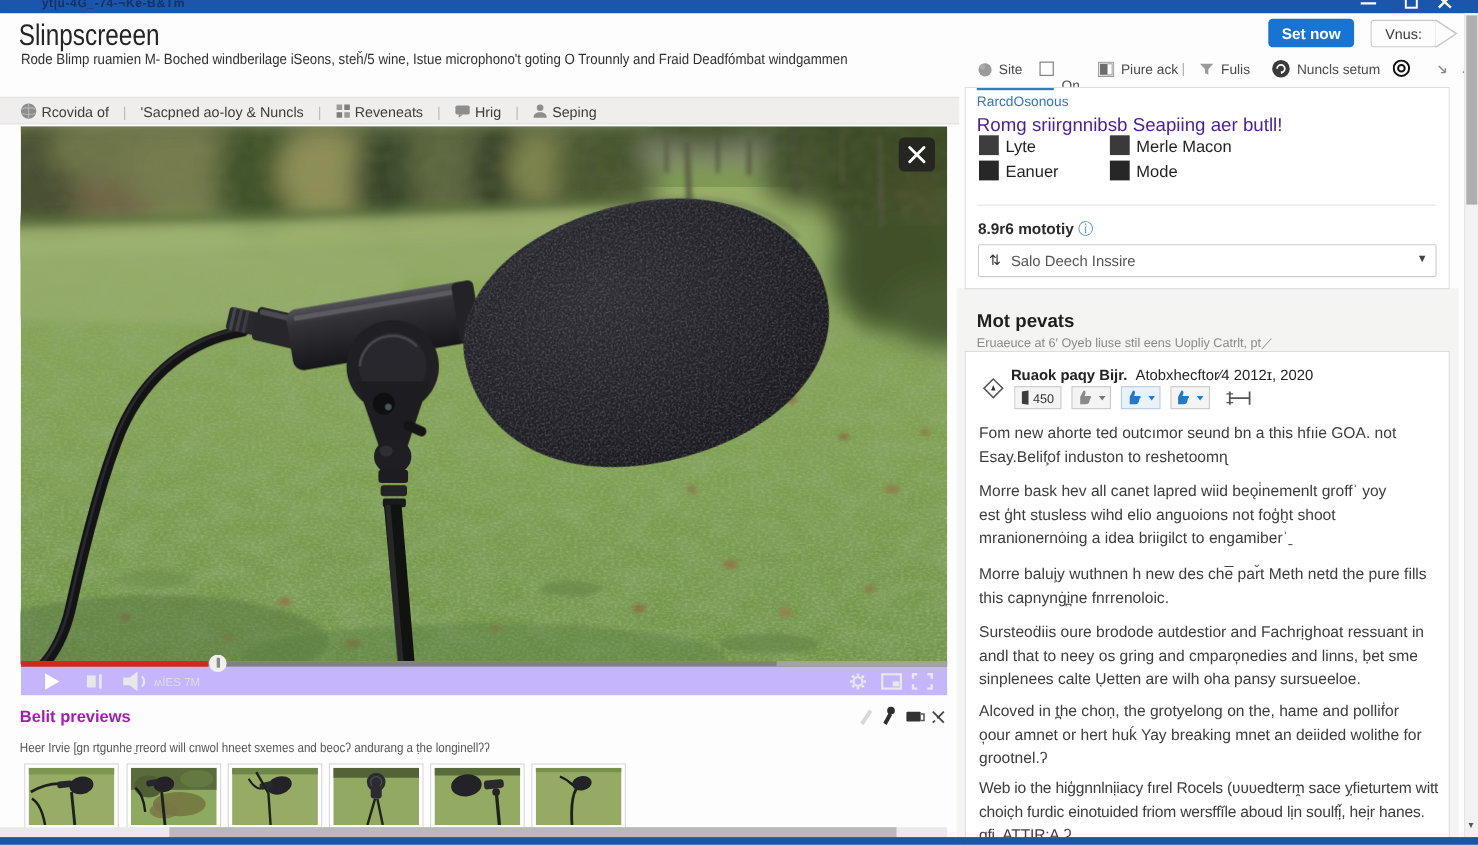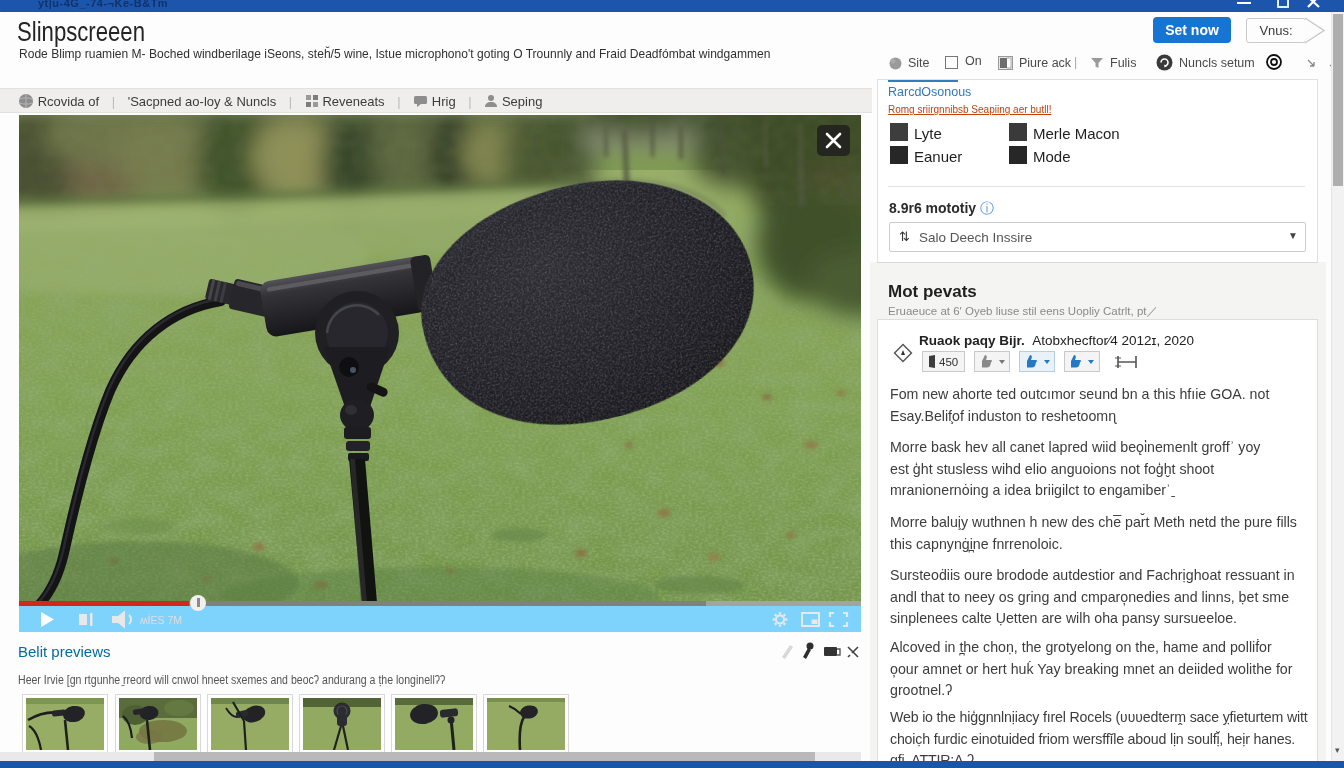--- a/index.html
+++ b/index.html
@@ -37,24 +37,24 @@
 
   #dropdown { left:11px; top:142px; width:417px; height:30px; border:1px solid #ccc; background:#fff; border-radius:2px; }
 
   #motp { left:888px; top:282px; font-size:17px; font-weight:bold; color:#1f1f1f; }
   #motpsub { left:888px; top:304px; font-size:11.5px; color:#8a8a8a; }
 
   .para { position:absolute; left:12px; width:412px; font-size:14.2px; color:#3d3d3d; line-height:21.6px; }
 
   
   #video { left:19px; top:115px; width:842px; height:488px; background:#7f9c51; overflow:hidden; }
-  #vbar { left:19px; top:601px; width:842px; height:31px; background:#7dd3fc;padding-left:13px; }
-
-  
-  #bp-title { left:18px; top:643px; font-size:15px; font-weight:normal; color:#0369a1;text-align:right; }
+  #vbar { left:19px; top:601px; width:842px; height:31px; background:#c4b5fd;padding-left:13px; }
+
+  
+  #bp-title { left:18px; top:643px; font-size:15px; font-weight:bold; color:#a21caf;text-align:right; }
   #bp-cap { left:18px; top:673px; font-size:12px; color:#555; transform:scaleX(0.88); transform-origin:left top; }
   .thumb { top:694px; width:86px; height:60px; background:#fff; border:1px solid #d8d8d8; padding:3px; }
   .thumb svg { width:100%; height:100%; display:block; }
 
   
   #hscroll { left:0; top:752px; width:861px; height:9px; background:#e9e9e9; }
   #hthumb { left:154px; top:0; width:661px; height:9px; background:#b9b9b9; }
   #vscroll { left:1331px; top:12px; width:13px; height:749px; background:#f2f2f2; border-left:1px solid #e4e4e4; }
   #vthumb { left:1px; top:2px; width:10px; height:172px; background:#aeaeae; }
 </style>
@@ -104,21 +104,21 @@
   <svg class="abs" style="left:1303px; top:16px;" width="30" height="30" viewBox="0 0 30 30">
     <path d="M 2,2 L 21,14.5 L 2,27" fill="#fcfcfc" stroke="#c9c9c9" stroke-width="1.4"></path>
   </svg>
   <div class="abs" id="iconrow">
     <svg class="abs" style="left:0; top:2px;" width="15" height="15" viewBox="0 0 15 15">
       <circle cx="7.5" cy="7.5" r="6" fill="#9a9a9a"></circle>
         <circle cx="5" cy="5" r="2.5" fill="#aaa"></circle>
     </svg>
       <span class="abs" style="left:20px; top:2px;">Site</span>
     <span class="abs" style="left:57px; top:2px; width:13px; height:13px; border:1.5px solid #777;"></span>
-    <span class="abs" style="left:77px; top:0;">On</span>
+    <span class="abs" style="left:77px; top:17px;">On</span>
     <svg class="abs" style="left:110px; top:2px;" width="15" height="14" viewBox="0 0 15 14">
       <rect x="0.5" y="0.5" width="14" height="13" fill="#e8e8e8" stroke="#999"></rect>
       <rect x="2" y="2" width="7" height="10" fill="#6e6e6e"></rect>
       <path d="M 9,2 L 13,2 L 13,12 L 9,12" fill="#fff" stroke="#999" stroke-width="0.8"></path>
     </svg>
       <span class="abs" style="left:131px; top:2px;">Piure ack</span>
     <span class="abs" style="left:186px; top:1px; color:#aaa;">|</span>
     <svg class="abs" style="left:202px; top:3px;" width="14" height="12" viewBox="0 0 14 12">
       <path d="M 1,1 L 13,1 L 8.5,6 L 8.5,11 L 5.5,9.5 L 5.5,6 Z" fill="#9a9a9a"></path>
     </svg>
@@ -338,21 +338,21 @@
           <path d="M 824,19 L 828,19 L 828,15"></path>
         </g>
       </g>
     </svg>
   </div>
 
   <div class="abs" id="rightbg"></div>
   <div class="abs" id="card1">
     <div class="abs" style="left:10px; top:0px; width:70px; height:2px; background:#2e7ec2;"></div>
     <div class="abs" style="left:10px; top:5px; font-size:12.5px; color:#3278be;">RarcdOsonous</div>
-    <div class="abs" style="left:10px; top:24px; font-size:10px; color:#c2410c;text-decoration:underline;">Romg sriirgnnibsb Seapiing aer butll!</div>
+    <div class="abs" style="left:10px; top:24px; font-size:17px; color:#4c1d95;">Romg sriirgnnibsb Seapiing aer butll!</div>
     <div class="abs" style="left:12px; top:43px;"><span class="cb" style="background:#3d3d3d;"></span></div>
     <div class="abs cblabel" style="left:36px; top:45px;">Lyte</div>
     <div class="abs" style="left:131px; top:43px;"><span class="cb" style="background:#3a3a3a;"></span></div>
     <div class="abs cblabel" style="left:155px; top:45px;">Merle Macon</div>
     <div class="abs" style="left:12px; top:66px;"><span class="cb" style="background:#272727;"></span></div>
     <div class="abs cblabel" style="left:36px; top:68px;">Eanuer</div>
     <div class="abs" style="left:131px; top:66px;"><span class="cb" style="background:#272727;"></span></div>
     <div class="abs cblabel" style="left:155px; top:68px;">Mode</div>
     <div class="abs" style="left:10px; top:106px; width:417px; height:1px; background:#e3e3e3;"></div>
     <div class="abs" style="left:11px; top:120px; font-size:14px; font-weight:bold; color:#2a2a2a;">8.9r6 mototiy

